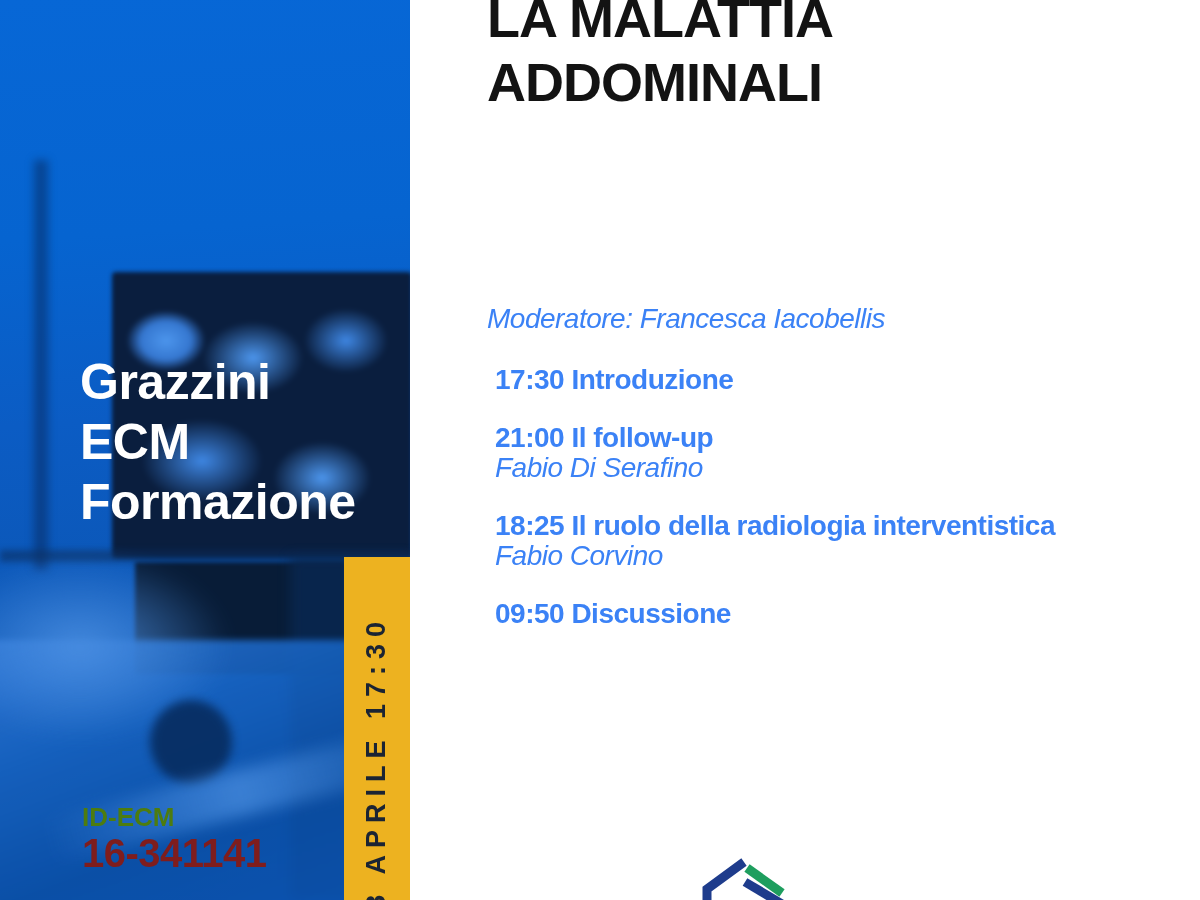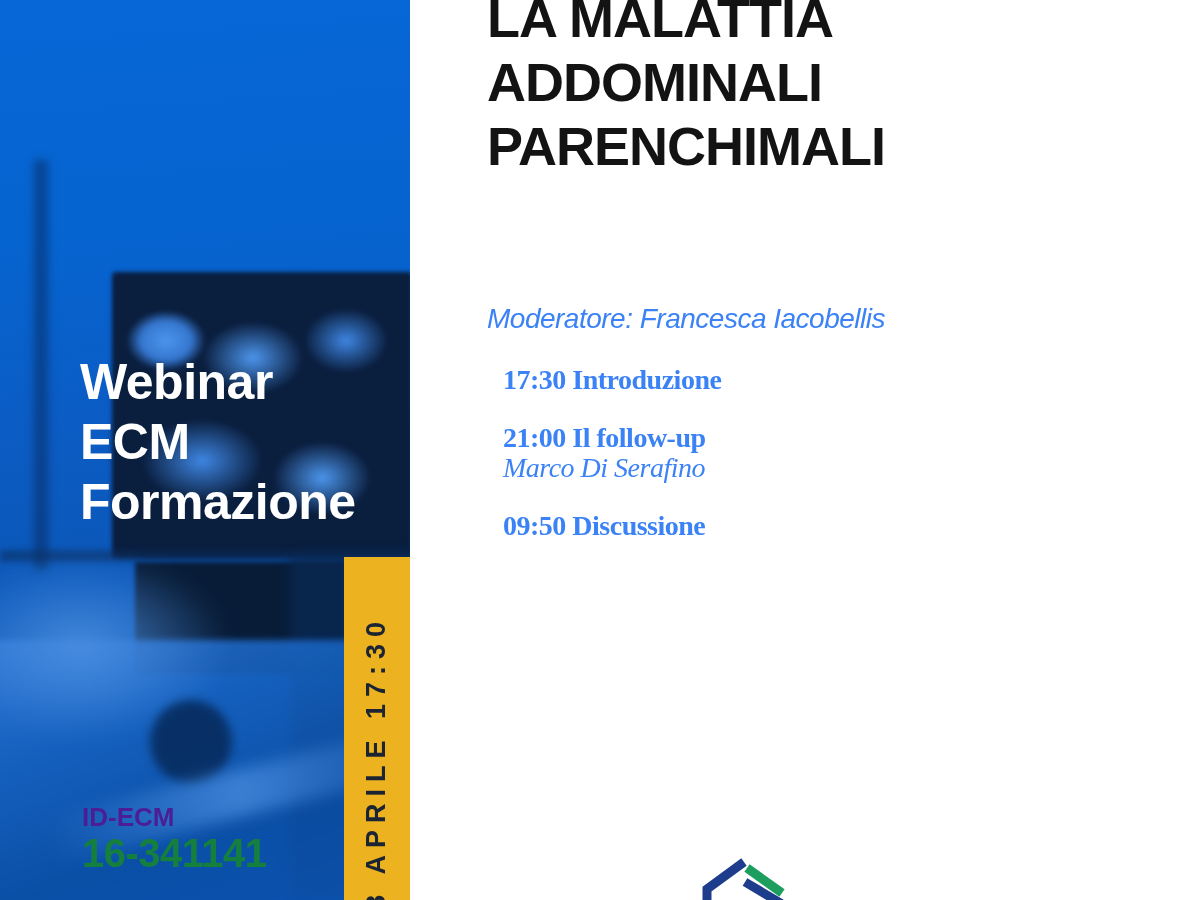--- a/index.html
+++ b/index.html
@@ -38,39 +38,39 @@
     background:radial-gradient(closest-side,#4E92E4,rgba(0,0,0,0));filter:blur(10px);opacity:.85;}
   .ph-head{left:150px;top:700px;width:82px;height:84px;border-radius:50%;background:#072C5F;opacity:.9;filter:blur(5px);}
   .ph-fold2{left:40px;top:770px;width:400px;height:46px;transform:rotate(-14deg);
     background:linear-gradient(90deg,rgba(0,0,0,0),#4E92E4,rgba(0,0,0,0));filter:blur(8px);opacity:.7;}
 
   .webinar-heading{
     position:absolute;left:80px;top:352px;color:#ffffff;
     font-size:50px;line-height:60px;font-weight:800;letter-spacing:-0.5px;z-index:3;
   }
   .id-block{position:absolute;left:82px;top:803px;z-index:3;}
-  .id-label{font-size:26px;font-weight:800;color:#4c1d95;line-height:28px;}
-  .id-value{font-size:40px;font-weight:800;color:#15803d;line-height:44px;letter-spacing:-0.5px;}
+  .id-label{font-size:26px;font-weight:800;color:#4d7c0f;line-height:28px;}
+  .id-value{font-size:40px;font-weight:800;color:#7f1d1d;line-height:44px;letter-spacing:-0.5px;}
 
   
   .date-band{position:absolute;left:344px;top:557px;width:66px;height:343px;background:#EDB220;z-index:4;}
   .date-band-text{
     position:absolute;left:47px;bottom:-10px;transform-origin:0 100%;transform:rotate(-90deg);
     white-space:nowrap;font-size:27px;line-height:30px;font-weight:800;letter-spacing:7px;color:#1B2433;
   }
 
   
   .main-title{
     position:absolute;left:487px;top:-14px;color:#131313;
     font-size:54px;line-height:64px;font-weight:800;letter-spacing:-1px;z-index:2;
   }
   .schedule{position:absolute;left:487px;top:304px;width:690px;color:#3b82f6;
     font-size:28px;line-height:30px;letter-spacing:-0.5px;z-index:2;}
   .moderator{font-style:italic;margin:0 0 31px 0;}
-  .slot{margin:0 0 28px 16px;font-family:Liberation Serif, serif;}
+  .slot{margin:0 0 28px 8px;}
   .slot-title{font-weight:800;margin:0;}
   .slot-speaker{font-style:italic;margin:0;}
 
   .brand-logo{position:absolute;left:690px;top:857px;z-index:2;}
 </style>
 </head>
 <body>
 
 <div class="page">
 
@@ -81,53 +81,56 @@
     <div class="ph-shelf"></div>
     <div class="ph-monitor2"></div>
     <div class="ph-darkright"></div>
     <div class="ph-drape"></div>
     <div class="ph-fold1"></div>
     <div class="ph-head"></div>
     <div class="ph-fold2"></div>
   </div>
 
   <div class="webinar-heading">
-    <div>Webinar</div>
+    <div>Grazzini</div>
     <div>ECM</div>
     <div>Formazione</div>
   </div>
 
   <div class="id-block">
     <div class="id-label">ID-ECM</div>
     <div class="id-value">16-341141</div>
   </div>
 
   <div class="date-band">
     <span class="date-band-text">8 APRILE 17:30</span>
   </div>
 
   <div class="main-title">
     <div>LA MALATTIA</div>
     <div>ADDOMINALI</div>
-    <div>PARENCHIMALI</div>
   </div>
 
   <div class="schedule">
     <p class="moderator">Moderatore: Francesca Iacobellis</p>
 
     <div class="slot">
       <p class="slot-title">17:30 Introduzione</p>
     </div>
 
 
     <div class="slot">
       <p class="slot-title">21:00 Il follow-up</p>
-      <p class="slot-speaker">Marco Di Serafino</p>
+      <p class="slot-speaker">Fabio Di Serafino</p>
     </div>
 
+    <div class="slot">
+      <p class="slot-title">18:25 Il ruolo della radiologia interventistica</p>
+      <p class="slot-speaker">Fabio Corvino</p>
+    </div>
 
     <div class="slot">
       <p class="slot-title">09:50 Discussione</p>
     </div>
   </div>
 
   <svg class="brand-logo" width="120" height="50" viewBox="0 0 120 50">
     <path d="M17,50 L17,32 L54,5" fill="none" stroke-width="9" stroke="#1E3C8C"></path>
     <path d="M57,11 L92,36" fill="none" stroke-width="9" stroke="#1E9E5E"></path>
     <path d="M55,25 L97,50" fill="none" stroke-width="9" stroke="#1E3C8C"></path>

